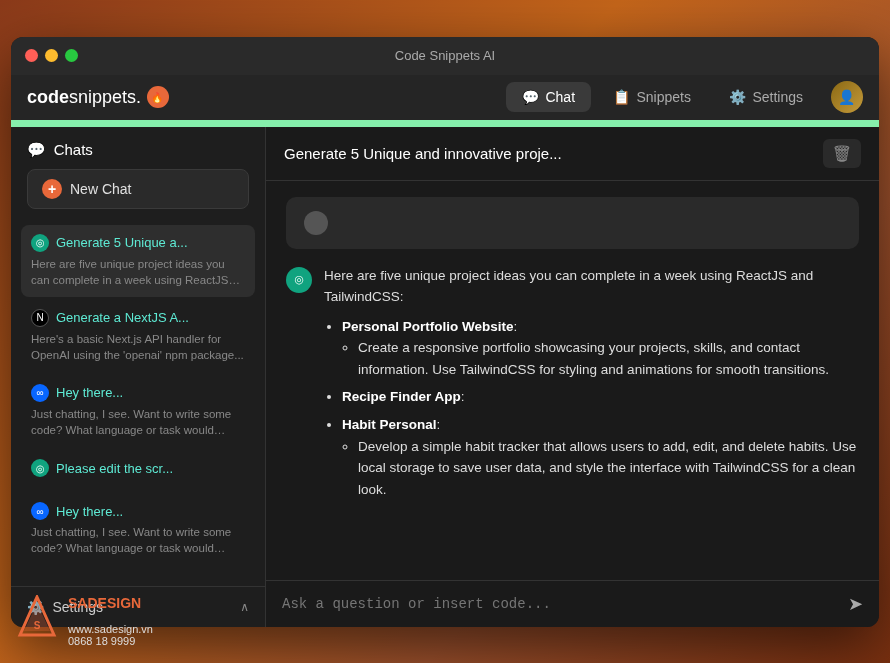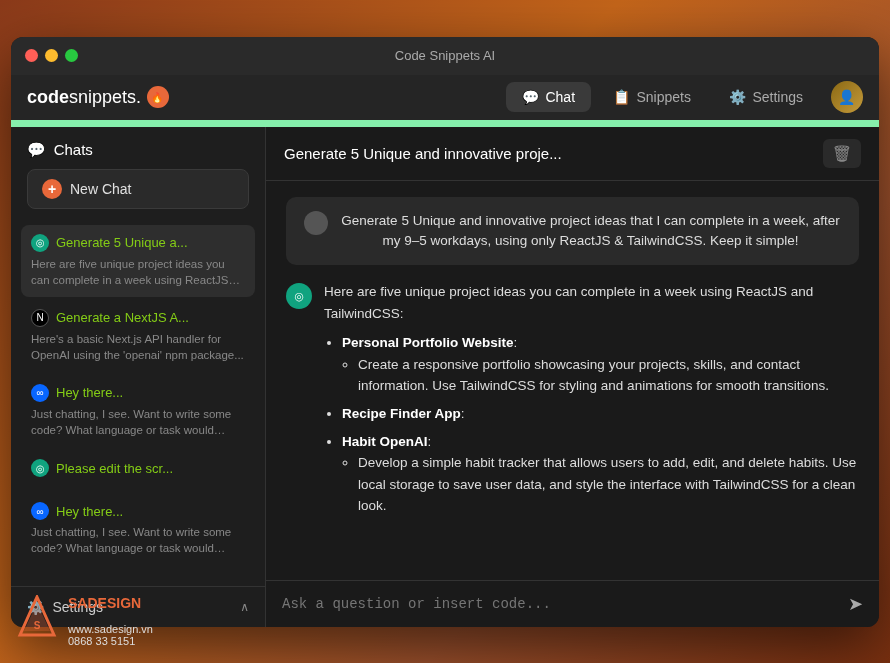--- a/index.html
+++ b/index.html
@@ -208,21 +208,21 @@
       align-items: center;
       justify-content: center;
       font-size: 10px;
       flex-shrink: 0;
     }
     .icon-openai { background: #10a37f; color: white; }
     .icon-nextjs { background: #000; color: white; border: 1px solid #555; }
     .icon-meta { background: #0866ff; color: white; }
     .chat-item-title {
       font-size: 13px;
-      color: #84cc16;
+      color: #5eead4;
       font-weight: 500;
       white-space: nowrap;
       overflow: hidden;
       text-overflow: ellipsis;
     }
     .chat-item-preview {
       font-size: 11.5px;
       color: #888;
       line-height: 1.4;
       display: -webkit-box;
@@ -498,39 +498,38 @@
       <div class="chat-area">
         <div class="chat-header">
           <span class="chat-title-text">Generate 5 Unique and innovative proje...</span>
           <div class="delete-btn">🗑</div>
         </div>
 
         <div class="messages">
 
           <div class="user-message">
             <div class="user-avatar"></div>
-            <div class="user-message-text">Generate 5 Unique and innovative project ideas that I can complete in a week, after my 9–5 workdays, using only ReactJS &amp; TailwindCSS. Keep it simple!</div>
           </div>
 
           <div class="ai-message">
             <div class="ai-avatar">◎</div>
             <div class="ai-message-body">
               <p>Here are five unique project ideas you can complete in a week using ReactJS and TailwindCSS:</p>
               <ul>
                 <li>
                   <span class="bullet-main">Personal Portfolio Website</span>:
                   <ul class="sub-bullet">
                     <li>Create a responsive portfolio showcasing your projects, skills, and contact information. Use TailwindCSS for styling and animations for smooth transitions.</li>
                   </ul>
                 </li>
                 <li>
                   <span class="bullet-main">Recipe Finder App</span>:
                 </li>
                 <li>
-                  <span class="bullet-main">Habit OpenAI</span>:
+                  <span class="bullet-main">Habit Personal</span>:
                   <ul class="sub-bullet">
                     <li>Develop a simple habit tracker that allows users to add, edit, and delete habits. Use local storage to save user data, and style the interface with TailwindCSS for a clean look.</li>
                   </ul>
                 </li>
 
               </ul>
 
             </div>
           </div>
         </div>
@@ -548,15 +547,15 @@
   <svg class="watermark-logo" viewBox="0 0 42 42">
     <polygon points="21,2 38,40 4,40" fill="none" stroke="#e8683a" stroke-width="3"></polygon>
     <polygon points="21,8 34,36 8,36" fill="#e8683a" opacity="0.3"></polygon>
     <text x="21" y="34" text-anchor="middle" fill="#e8683a" font-size="10" font-weight="bold">S</text>
   </svg>
   <div class="watermark-text">
     <div class="watermark-brand">
       <span style="color:#e8683a">SA</span><span>DESIGN</span>
     </div>
     <div class="watermark-url">www.sadesign.vn</div>
-    <div class="watermark-phone">0868 33 5151</div>
+    <div class="watermark-phone">0868 18 9999</div>
   </div>
 </div>
 
 </body></html>

